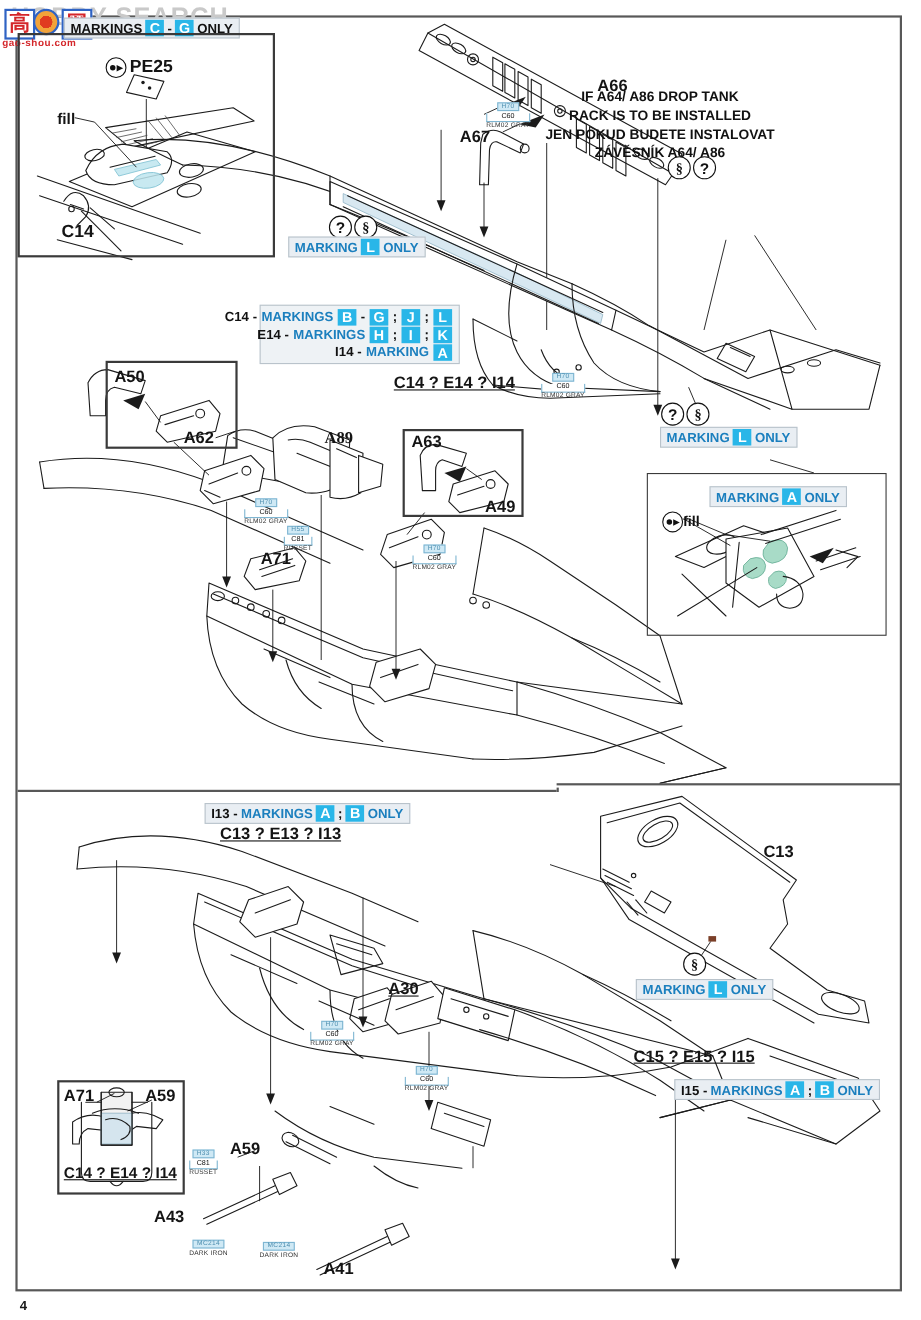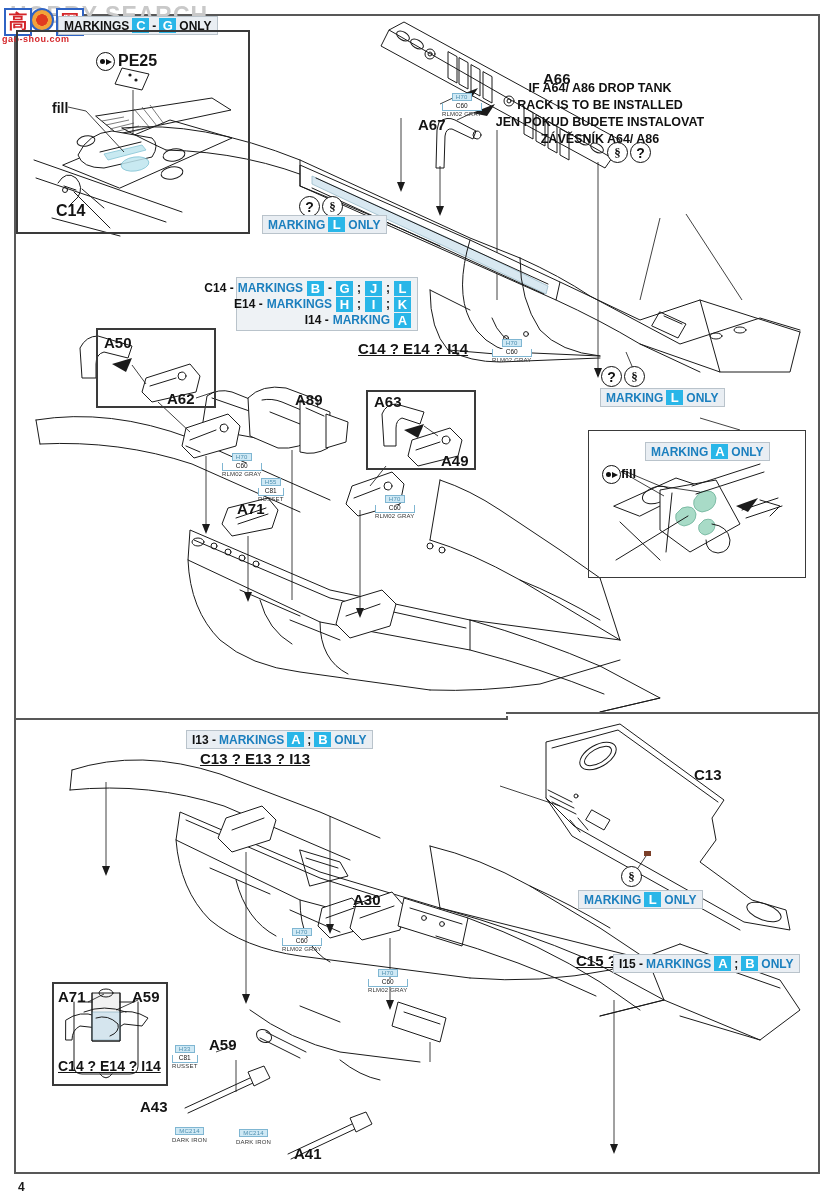--- a/index.html
+++ b/index.html
@@ -583,21 +583,21 @@
     <span class="dark">I13 -</span>
     <span>MARKINGS</span>
     <span class="mk">A</span>
     <span class="sep">;</span>
     <span class="mk">B</span>
     <span>ONLY</span>
   </div>
   <div class="eq" style="left:200px;top:750px;">C13 ? E13 ? I13</div>
 
   <div class="eq" style="left:576px;top:952px;">C15 ? E15 ? I15</div>
-  <div class="mbanner" style="left:613px;top:954px;">
+  <div class="mbanner" style="left:613px;top:981px;">
     <span class="dark">I15 -</span>
     <span>MARKINGS</span>
     <span class="mk">A</span>
     <span class="sep">;</span>
     <span class="mk">B</span>
     <span>ONLY</span>
   </div>
 
   <div class="inset" style="left:52px;top:982px;width:116px;height:104px;"></div>
   <div class="eq" style="left:58px;top:1058px;font-size:14px;">C14 ? E14 ? I14</div>
@@ -607,21 +607,21 @@
   <div style="position:absolute;left:506px;top:712px;width:314px;height:2px;background:#585858;"></div>
 
   <div id="part-labels">
       <div class="plabel" style="left: 118px; top: 52px; font-size: 16px;">PE25</div>
       <div class="plabel" style="left: 52px; top: 100px; font-size: 14px;">fill</div>
       <div class="plabel" style="left: 56px; top: 202px; font-size: 16px;">C14</div>
       <div class="plabel" style="left: 512px; top: 70px; font-size: 15px; margin-left: 31px;">A66</div>
       <div class="plabel" style="left: 418px; top: 116px; font-size: 15px;">A67</div>
       <div class="plabel" style="left: 104px; top: 334px; font-size: 15px;">A50</div>
       <div class="plabel" style="left: 167px; top: 390px; font-size: 15px;">A62</div>
-      <div class="plabel" style="left: 295px; top: 391px; font-size: 15px;">A89</div>
+      <div class="plabel" style="left: 295px; top: 391px; font-size: 15px; font-family: Liberation Serif, serif;">A89</div>
       <div class="plabel" style="left: 374px; top: 393px; font-size: 15px;">A63</div>
       <div class="plabel" style="left: 441px; top: 452px; font-size: 15px;">A49</div>
       <div class="plabel" style="left: 237px; top: 500px; font-size: 15px;">A71</div>
       <div class="plabel" style="left: 694px; top: 766px; font-size: 15px;">C13</div>
       <div class="plabel" style="left: 353px; top: 891px; font-size: 15px; text-decoration: underline;">A30</div>
       <div class="plabel" style="left: 58px; top: 988px; font-size: 15px;">A71</div>
       <div class="plabel" style="left: 132px; top: 988px; font-size: 15px;">A59</div>
       <div class="plabel" style="left: 209px; top: 1036px; font-size: 15px;">A59</div>
       <div class="plabel" style="left: 140px; top: 1098px; font-size: 15px;">A43</div>
       <div class="plabel" style="left: 294px; top: 1145px; font-size: 15px;">A41</div>

